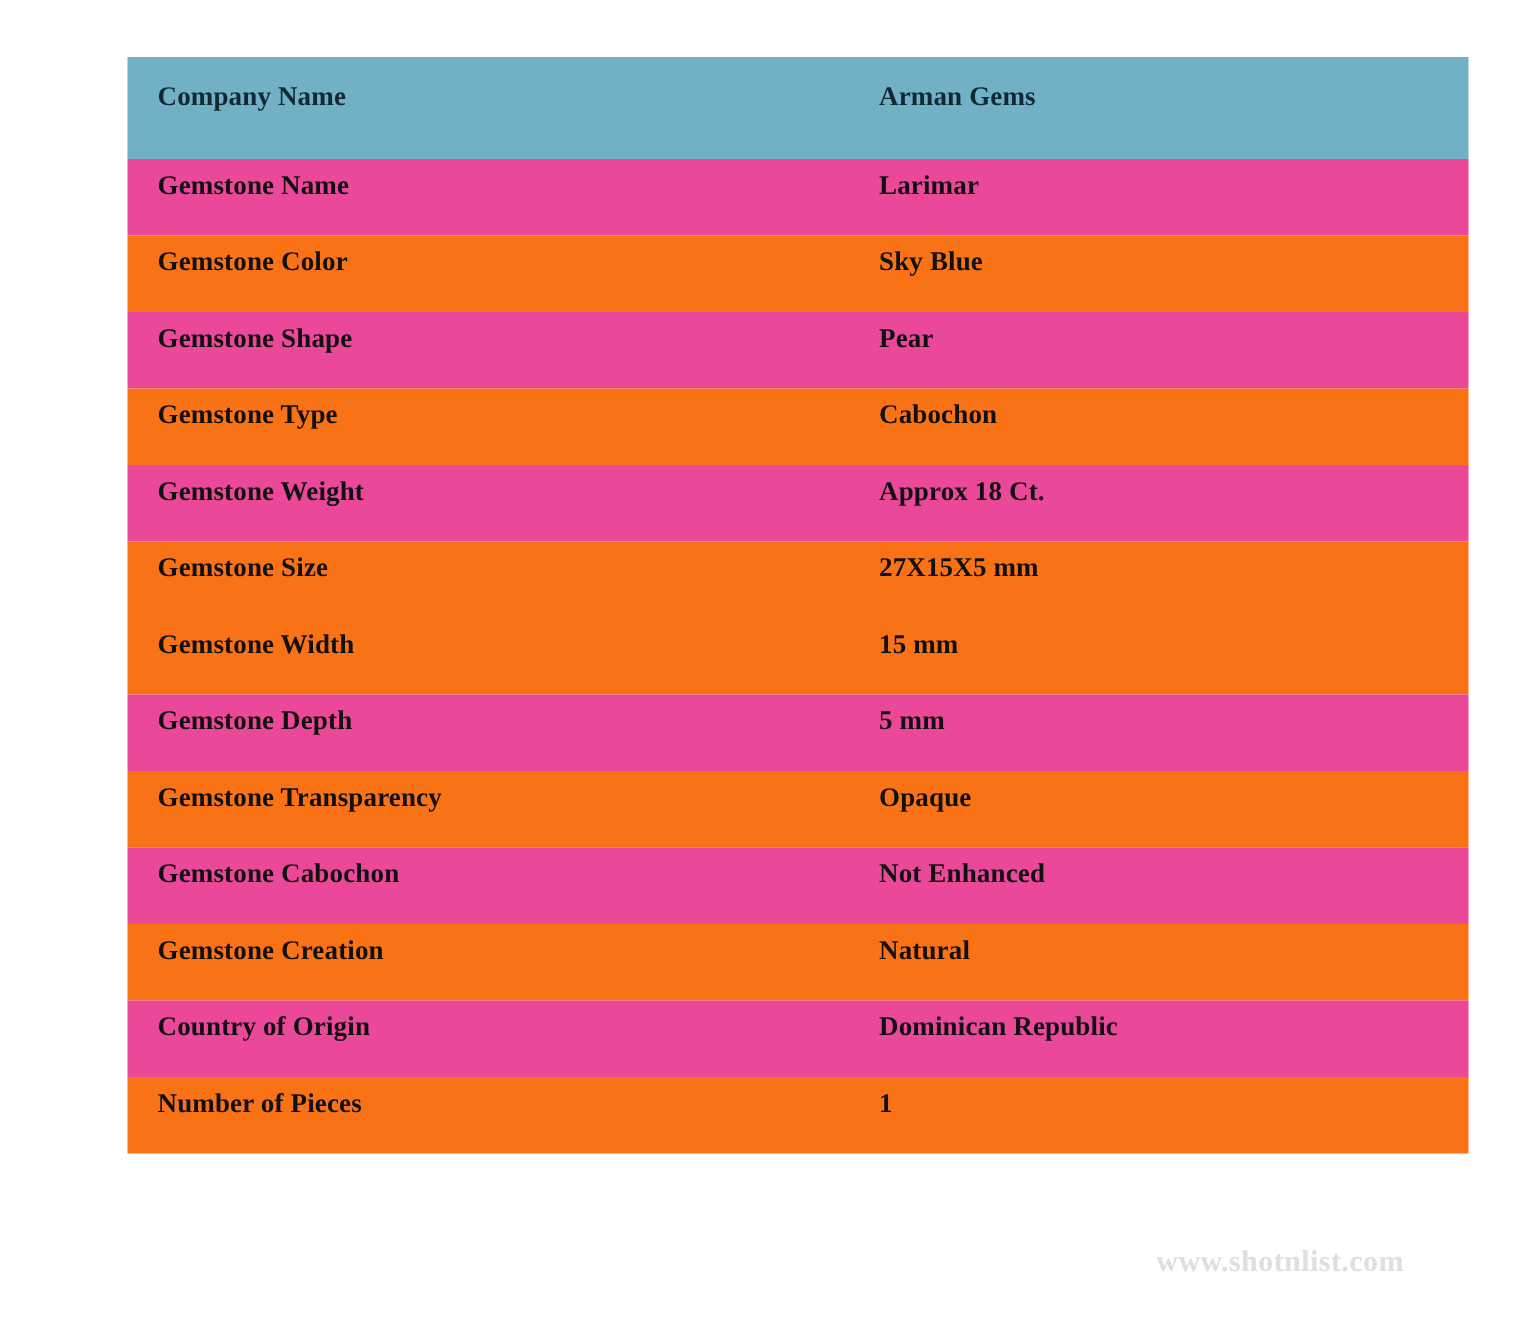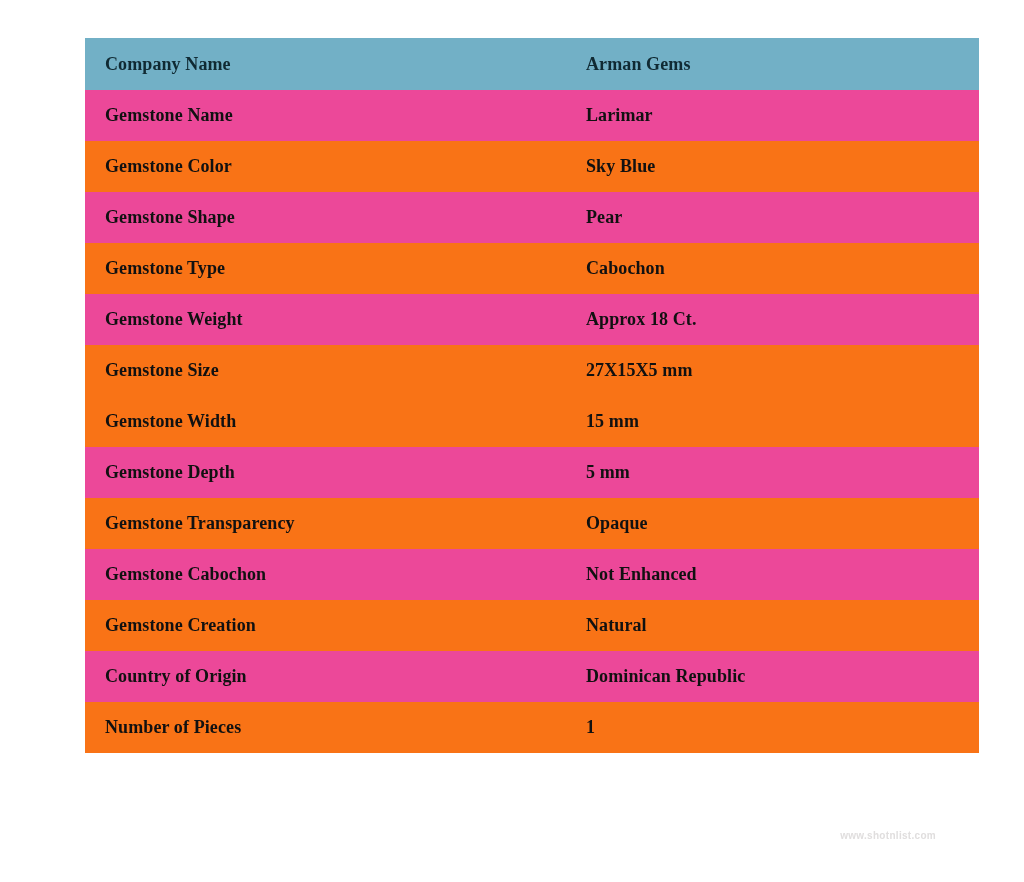--- a/index.html
+++ b/index.html
@@ -26,21 +26,21 @@
     width: 854px;
     table-layout: fixed;
   }
   table.spec-table tr {
     height: 51px;
   }
   table.spec-table td {
     vertical-align: middle;
     font-size: 18px;
     font-weight: bold;
-    padding: 0 0 0 20px;
+    padding: 0 0 16px 20px;
     border: none;
     letter-spacing: 0.1px;
   }
   td.label-cell {
     width: 461px;
   }
   td.value-cell {
     width: 393px;
   }
   tr.header-row td {
@@ -51,22 +51,22 @@
   tr.shaded td {
     background: #ec4899;
   }
   tr.plain td {
     background: #f97316;
   }
   .watermark {
     position: absolute;
     right: 88px;
     top: 830px;
-    font-family: Liberation Sans, sans-serif;
-    font-size: 10px;
+    font-family: Liberation Serif, serif;
+    font-size: 20px;
     font-weight: bold;
     color: #e0dede;
     letter-spacing: 0.3px;
   }
 </style>
 </head>
 <body>
 
 <div class="sheet">
   <table class="spec-table">

